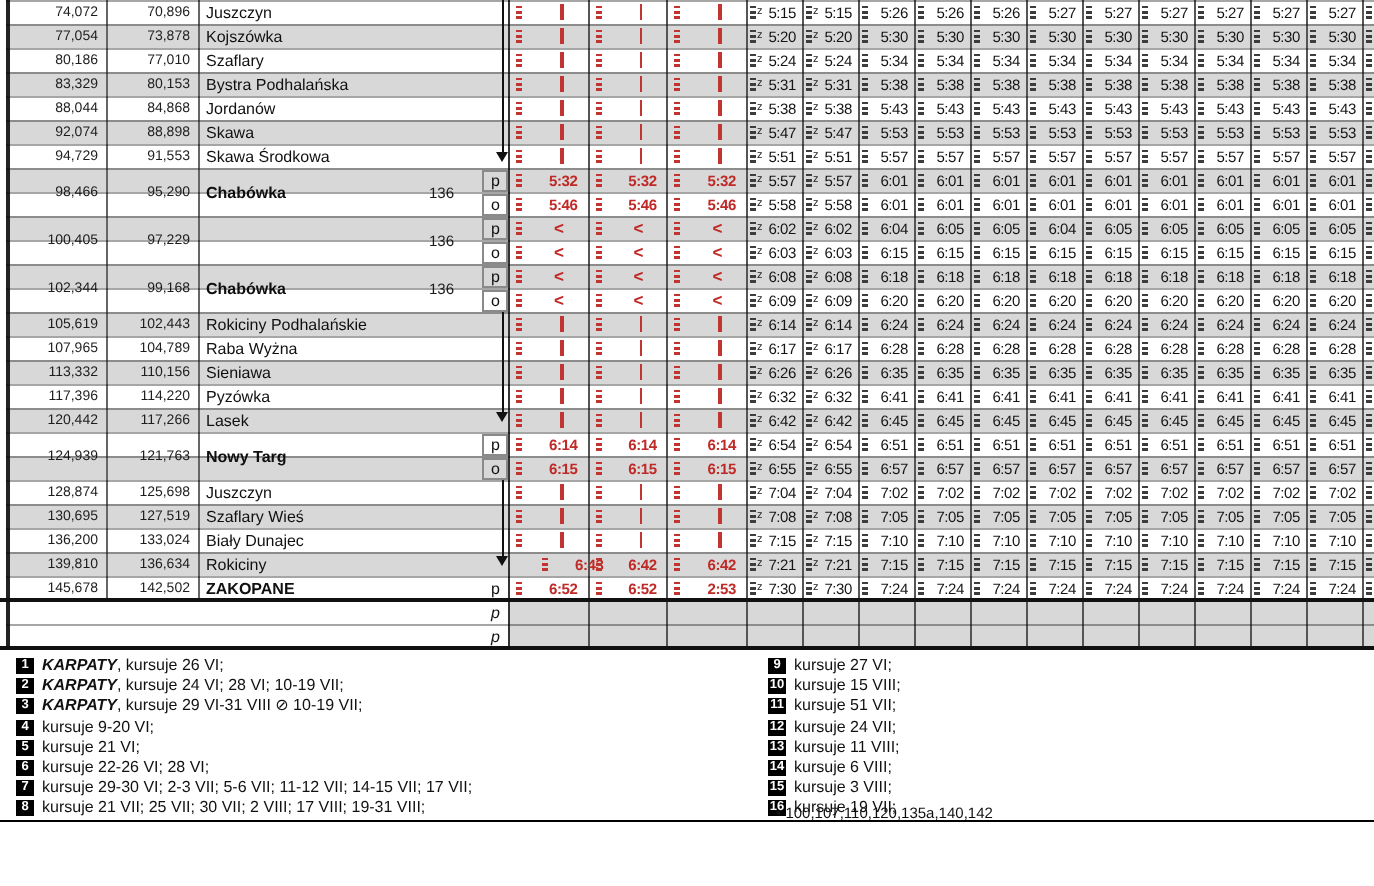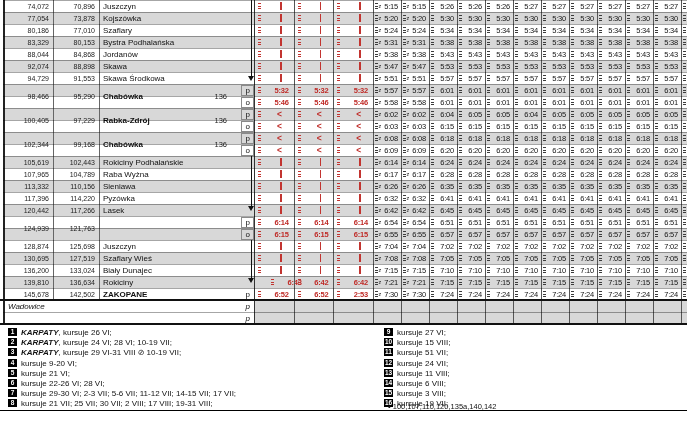--- a/index.html
+++ b/index.html
@@ -674,23 +674,20 @@
       </div>
       <div class="cell" style="left: 681px; top: 96px; width: 6px; height: 12px;">
         <span class="xi" style="color: rgb(60, 60, 60); margin-left: 1.5px;"></span>
       </div>
       <div class="cell" style="left: 6px; top: 108px; width: 43px; height: 24px; display: flex; align-items: center; justify-content: flex-end; padding-right: 3px;">
         <span class="km">100,405</span>
       </div>
       <div class="cell" style="left: 55px; top: 108px; width: 40px; height: 24px; display: flex; align-items: center; justify-content: flex-end; padding-right: 3px;">
         <span class="km">97,229</span>
       </div>
-      <div class="cell" style="left: 103px; top: 108px; width: 100px; height: 24px; display: flex; align-items: center;">
-        <span class="st bold">Rabka-Zdrój</span>
-      </div>
       <div class="cell" style="left: 190px; top: 108px; width: 37px; height: 24px; display: flex; align-items: center; justify-content: flex-end;">
         <span class="km" style="font-size: 7.5px;">136</span>
       </div>
       <div class="pobox" style="left: 241px; top: 108.5px; width: 13px; height: 11px;"></div>
       <div class="cell" style="left: 230px; top: 108px; width: 24px; height: 12px; display: flex; align-items: center; justify-content: flex-end; padding-right: 4px; box-sizing: border-box;">
         <span class="po">p</span>
       </div>
       <div class="cell" style="left: 254px; top: 108px; width: 39.7px; height: 12px;">
         <span class="xi" style="color: rgb(194, 52, 48); margin-left: 4px;"></span>
         <span class="rtime" style="margin-left: 16px; font-size: 8.5px;">&lt;</span>
@@ -1308,20 +1305,23 @@
       </div>
       <div class="cell" style="left: 681px; top: 204px; width: 6px; height: 12px;">
         <span class="xi" style="color: rgb(60, 60, 60); margin-left: 1.5px;"></span>
       </div>
       <div class="cell" style="left: 6px; top: 216px; width: 43px; height: 24px; display: flex; align-items: center; justify-content: flex-end; padding-right: 3px;">
         <span class="km">124,939</span>
       </div>
       <div class="cell" style="left: 55px; top: 216px; width: 40px; height: 24px; display: flex; align-items: center; justify-content: flex-end; padding-right: 3px;">
         <span class="km">121,763</span>
       </div>
+      <div class="cell" style="left: 103px; top: 216px; width: 100px; height: 24px; display: flex; align-items: center;">
+        <span class="st bold">Nowy Targ</span>
+      </div>
       <div class="pobox" style="left: 241px; top: 216.5px; width: 13px; height: 11px;"></div>
       <div class="cell" style="left: 230px; top: 216px; width: 24px; height: 12px; display: flex; align-items: center; justify-content: flex-end; padding-right: 4px; box-sizing: border-box;">
         <span class="po">p</span>
       </div>
       <div class="cell" style="left: 254px; top: 216px; width: 39.7px; height: 12px;">
         <span class="xi" style="color: rgb(194, 52, 48); margin-left: 4px;"></span>
         <span class="rtime" style="margin-left: auto; padding-right: 5px;">6:14</span>
       </div>
       <div class="cell" style="left: 293.7px; top: 216px; width: 39.7px; height: 12px;">
         <span class="xi" style="color: rgb(194, 52, 48); margin-left: 4px;"></span>
@@ -1790,23 +1790,20 @@
       <div class="cell" style="left: 625px; top: 288px; width: 28px; height: 12px;">
         <span class="xi" style="color: rgb(60, 60, 60); margin-left: 1.5px;"></span>
         <span class="time" style="margin-left: auto; padding-right: 3px;">7:24</span>
       </div>
       <div class="cell" style="left: 653px; top: 288px; width: 28px; height: 12px;">
         <span class="xi" style="color: rgb(60, 60, 60); margin-left: 1.5px;"></span>
         <span class="time" style="margin-left: auto; padding-right: 3px;">7:24</span>
       </div>
       <div class="cell" style="left: 681px; top: 288px; width: 6px; height: 12px;">
         <span class="xi" style="color: rgb(60, 60, 60); margin-left: 1.5px;"></span>
-      </div>
-      <div class="cell" style="left: 8px; top: 300px; width: 220px; height: 12px; display: flex; align-items: center;">
-        <span class="st it">Wadowice</span>
       </div>
       <div class="cell" style="left: 230px; top: 300px; width: 24px; height: 12px; display: flex; align-items: center; justify-content: flex-end; padding-right: 4px; box-sizing: border-box;">
         <span class="po it">p</span>
       </div>
       <div class="cell" style="left: 230px; top: 312px; width: 24px; height: 12px; display: flex; align-items: center; justify-content: flex-end; padding-right: 4px; box-sizing: border-box;">
         <span class="po it">p</span>
       </div>
       <div class="vl" style="left: 3px; top: 0px; width: 1.5px; height: 324px; background: rgb(34, 34, 34);"></div>
       <div class="vl" style="left: 53px; top: 0px; width: 0.8px; height: 300px; background: rgb(102, 102, 102);"></div>
       <div class="vl" style="left: 99px; top: 0px; width: 0.8px; height: 300px; background: rgb(102, 102, 102);"></div>

